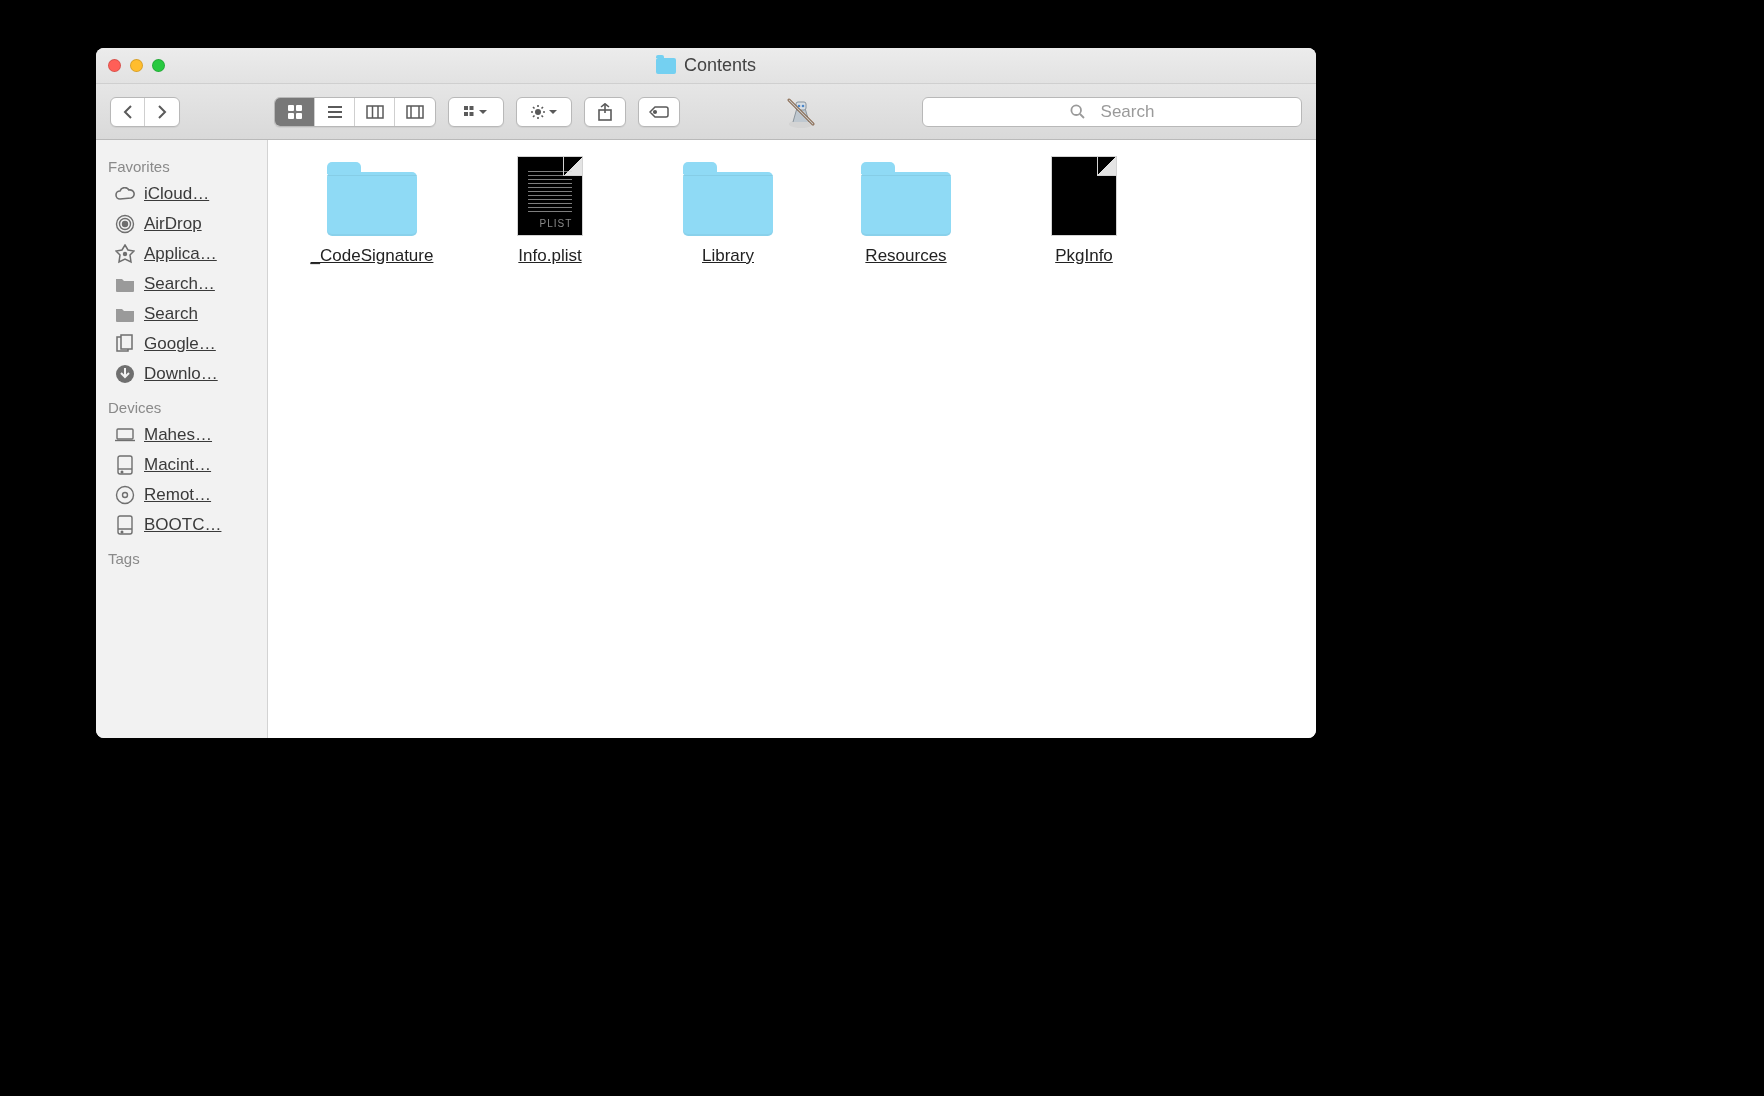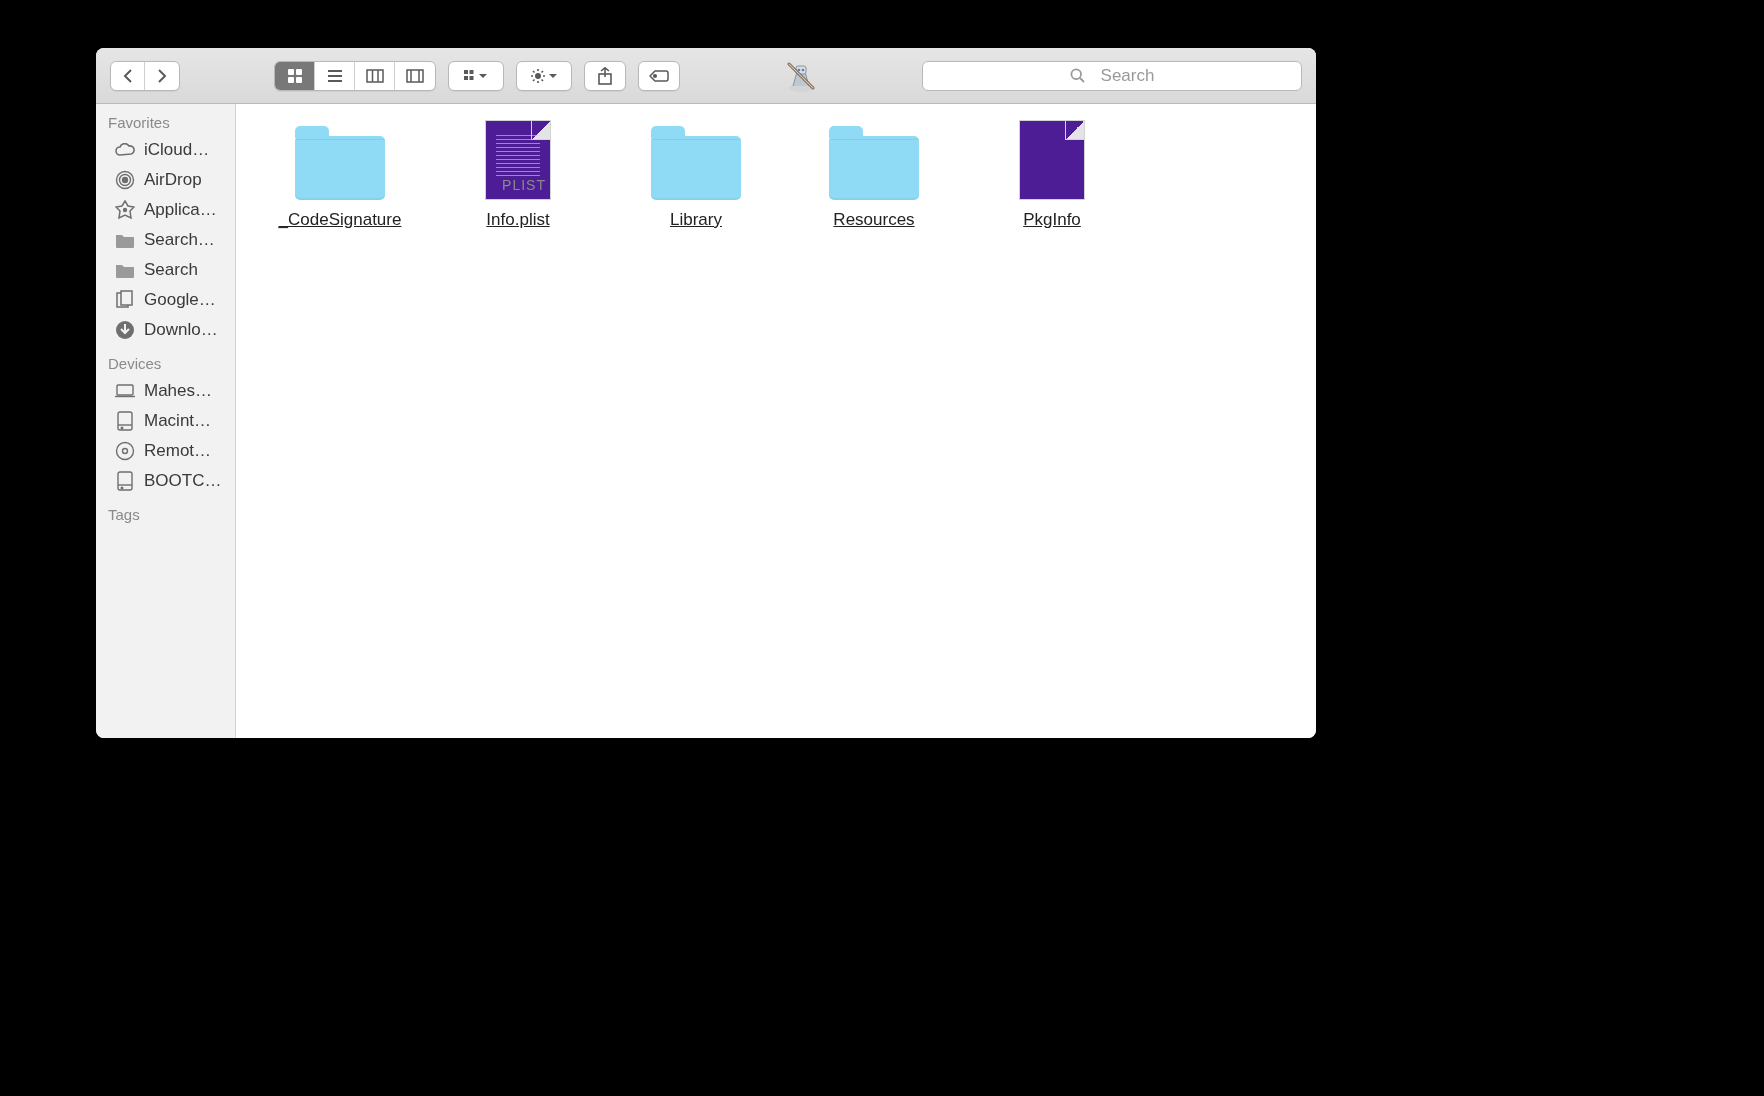--- a/index.html
+++ b/index.html
@@ -125,43 +125,44 @@
     color: #9a9a9a;
     font-size: 17px;
   }
 
   .body {
     flex: 1;
     display: flex;
     min-height: 0;
   }
   .sidebar {
-    width: 140px;
+    width: 172px;
     background: #f2f2f2;
     border-right: 1px solid #d3d3d3;
-    padding-top: 0;
+    padding-top: 8px;
     overflow: hidden;
     font-size: 17px;
     color: #3a3a3a;
   }
   .sb-header {
     color: #8a8a8a;
     font-size: 15px;
     padding: 10px 12px 4px;
     font-weight: 500;
   }
   .sb-item {
     display: flex;
     align-items: center;
     gap: 8px;
     padding: 5px 12px 5px 18px;
     white-space: nowrap;
     overflow: hidden;
     text-overflow: ellipsis;
     cursor: pointer;
+    text-decoration: underline;
   }
   .sb-item .sb-icon {
     flex: 0 0 22px;
     height: 20px;
     display: flex;
     align-items: center;
     justify-content: center;
     color: #6f6f6f;
   }
   .sb-item span.label {
@@ -219,28 +220,28 @@
   .folder::after {
     content: '';
     position: absolute;
     top: 3px; left: 0; right: 0;
     height: 1px;
     background: rgba(0,0,0,0.06);
   }
 
   .file {
     width: 66px; height: 80px;
-    background: #4c1d95;
+    background: #000000;
     border: 1px solid #d3d3d3;
     position: relative;
     display: flex;
     align-items: flex-end;
     justify-content: center;
     padding-bottom: 6px;
-    font-size: 14px;
+    font-size: 10px;
     color: #8a8a8a;
     letter-spacing: 1px;
     padding-left: 12px;
   }
   .file::before {
     content: '';
     position: absolute;
     top: 0; right: 0;
     width: 18px; height: 18px;
     background: linear-gradient(135deg, transparent 50%, #e4e4e4 50%);
@@ -258,20 +259,31 @@
     opacity: 0.6;
   }
 
   svg { display: block; }
 </style>
 </head>
 <body>
 
 <div class="window">
 
+  <div class="titlebar">
+    <div class="traffic">
+      <span class="t-close"></span>
+      <span class="t-min"></span>
+      <span class="t-max"></span>
+    </div>
+    <div class="title">
+      <span class="title-folder-icon"></span>
+      <span>Contents</span>
+    </div>
+  </div>
 
   <div class="toolbar">
     <div class="seg">
       <div class="seg-btn tight">
         <svg width="12" height="14" viewBox="0 0 12 14">
             <path d="M9 1 L3 7 L9 13" fill="none" stroke="currentColor" stroke-width="2"></path>
           </svg>
       </div>
       <div class="seg-btn tight">
         <svg width="12" height="14" viewBox="0 0 12 14">

